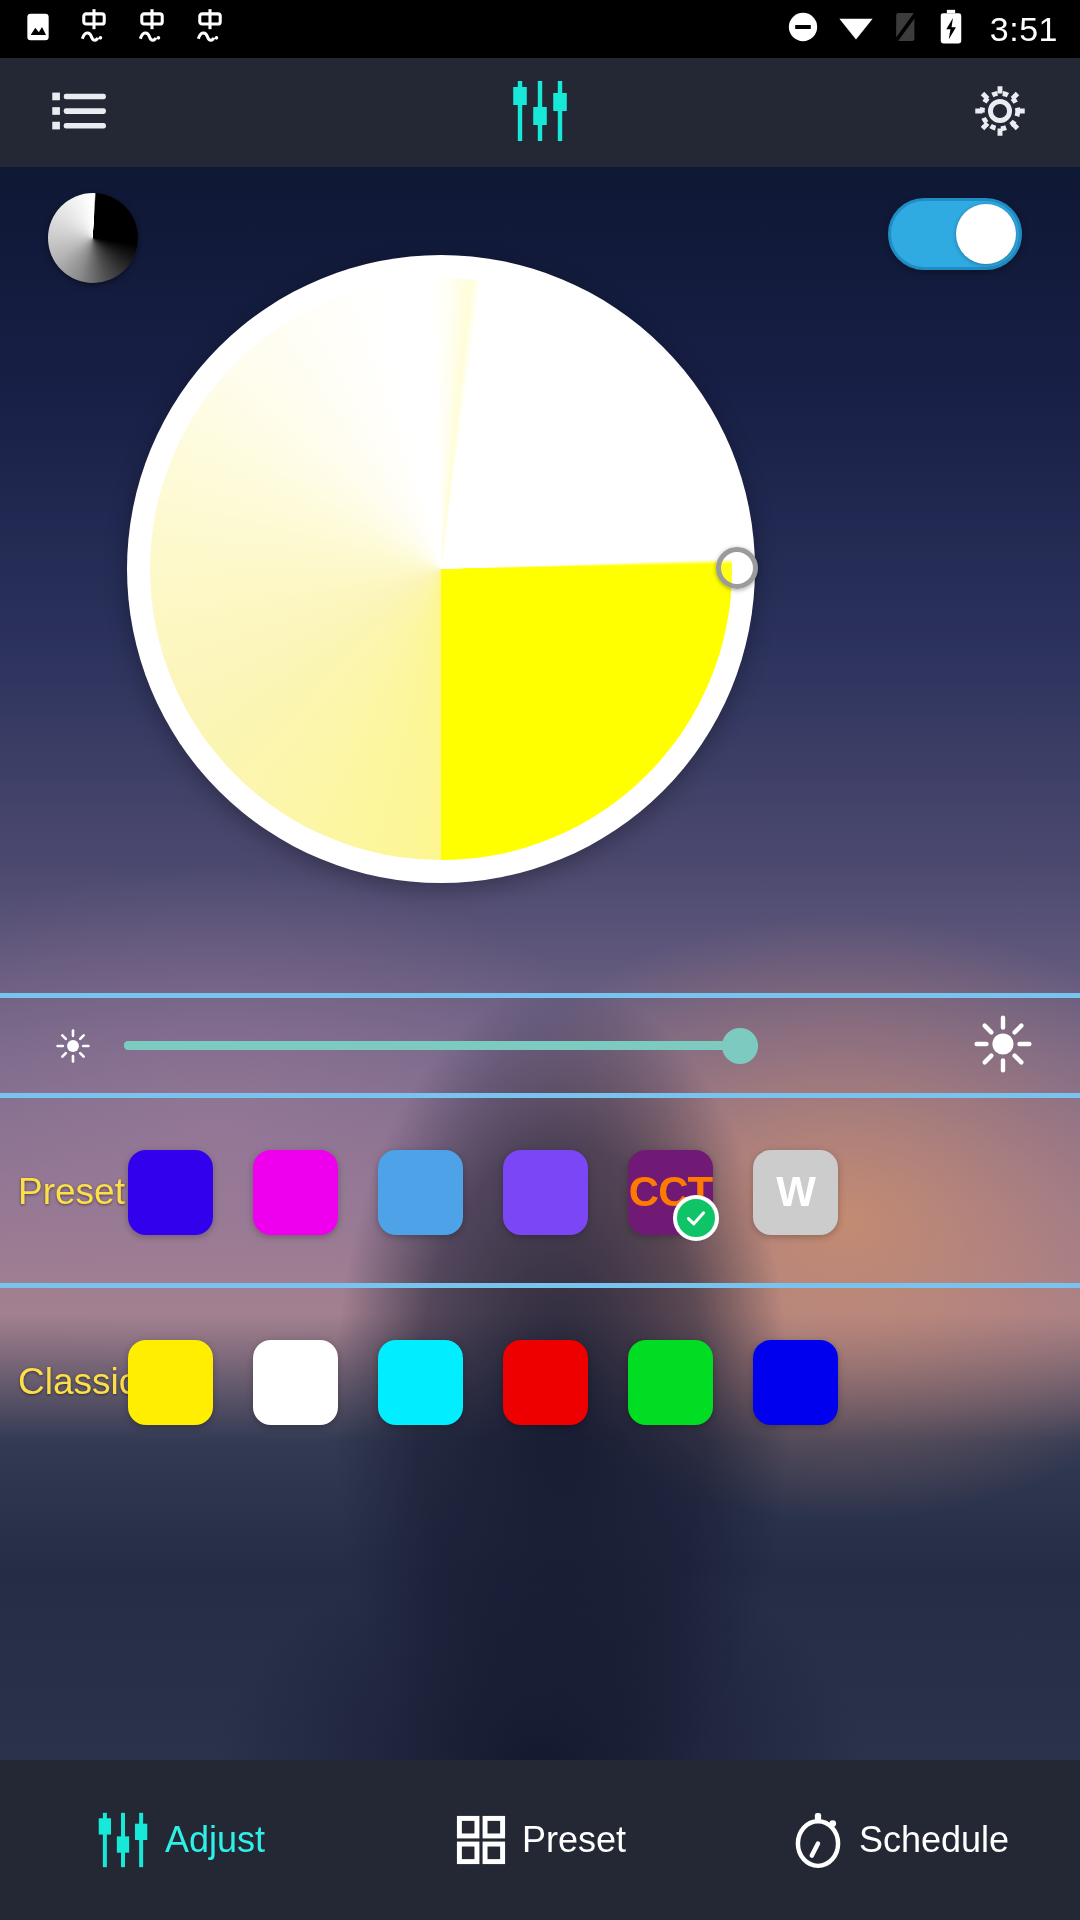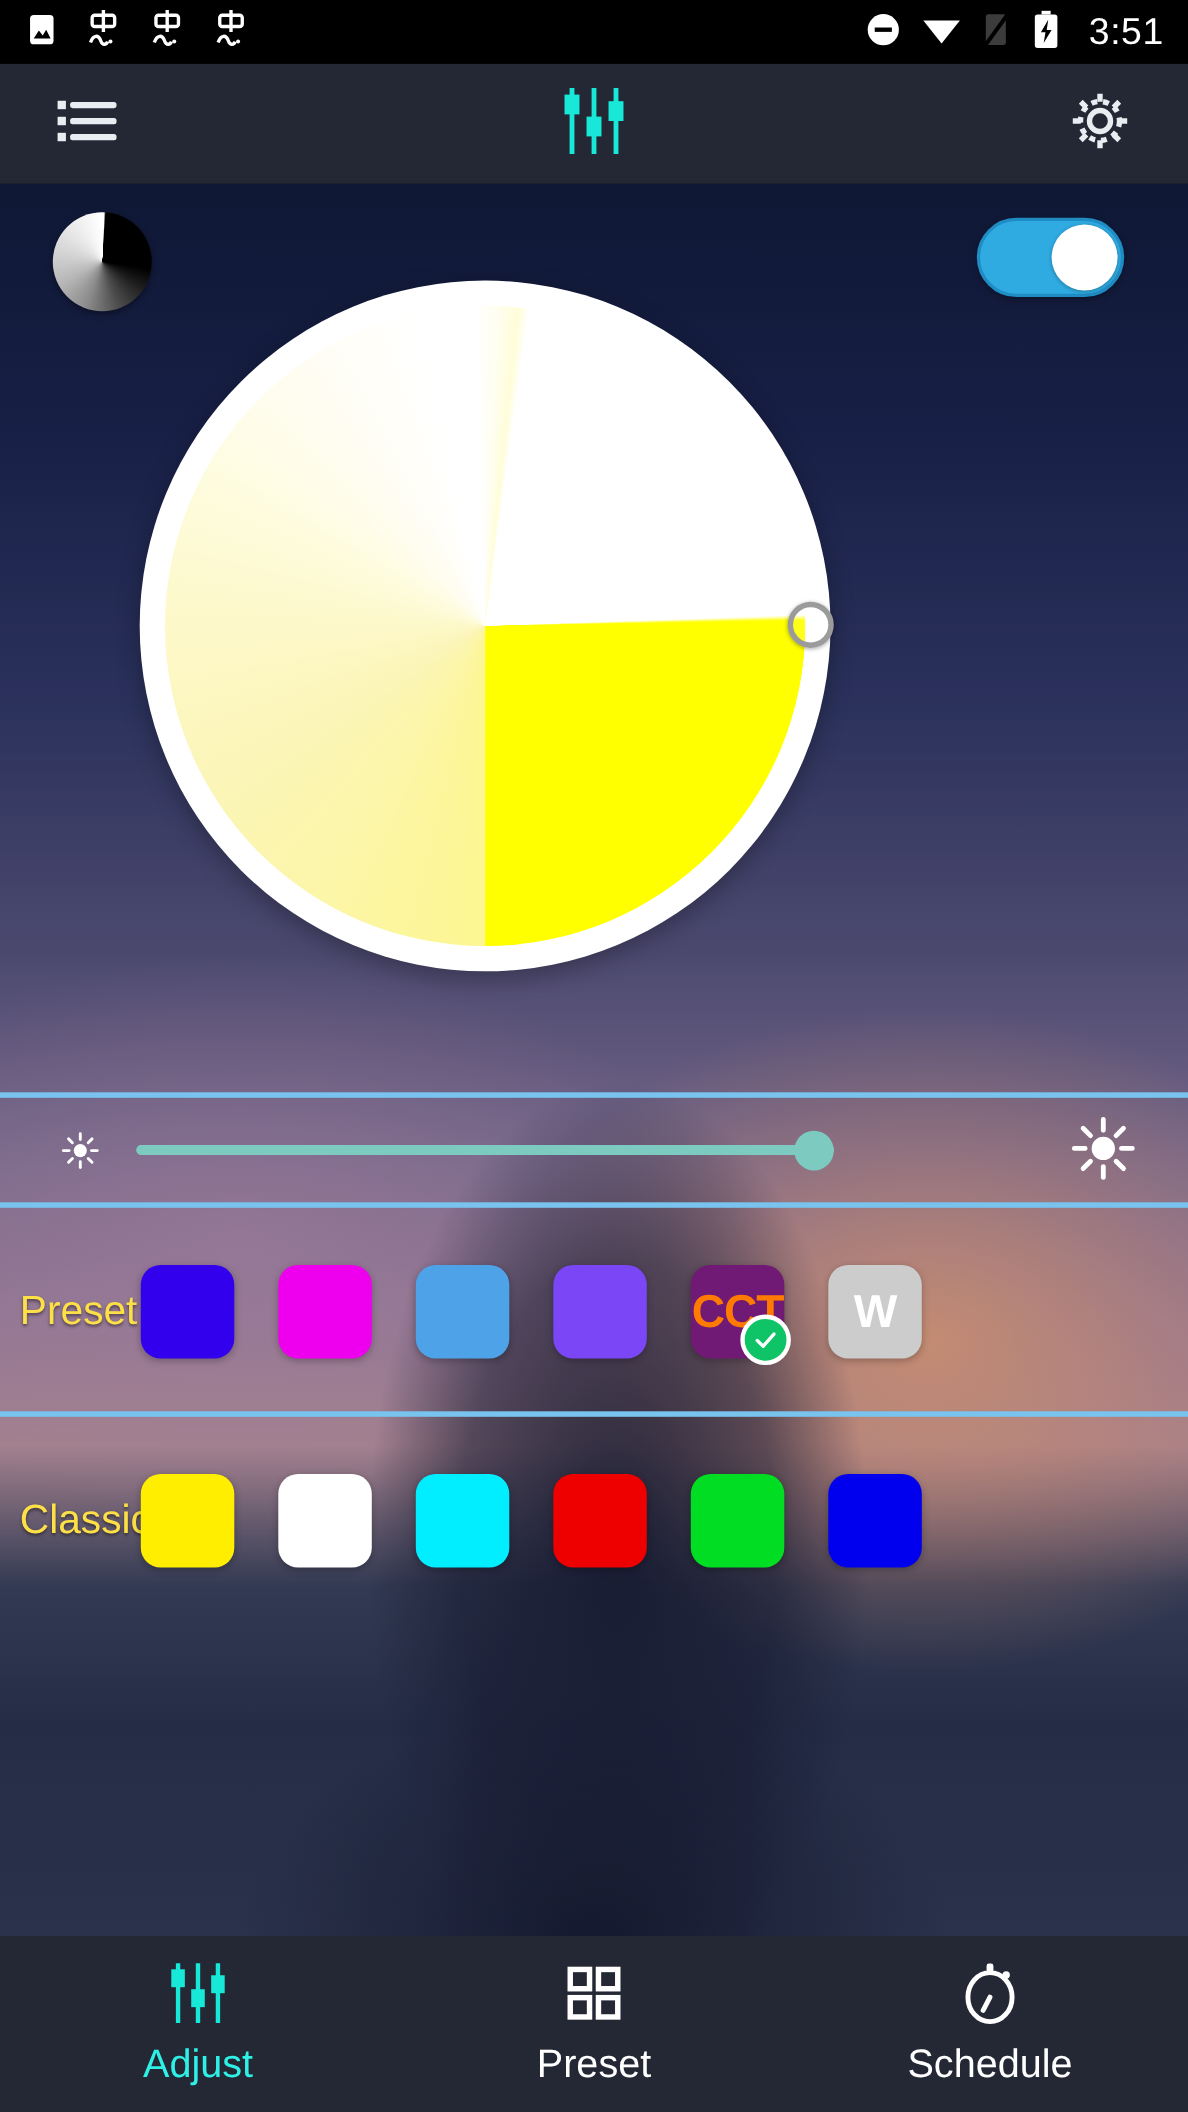--- a/index.html
+++ b/index.html
@@ -205,21 +205,21 @@
     display:flex; align-items:center; justify-content:center;
   }
   .swatch .check svg{ display:block; }
 
   
   #bottom-nav{
     position:absolute; left:0; bottom:0; width:1080px; height:160px;
     background:#232834; display:flex; z-index:40;
   }
   .nav-item{
-    flex:1; display:flex; flex-direction:column;
+    flex:1; display:flex; 
     align-items:center; justify-content:center; gap:14px;
     cursor:pointer;
   }
   .nav-icon{ height:58px; display:flex; align-items:center; justify-content:center; }
   .nav-label{ font-size:36px; color:#fff; }
   .nav-item.active .nav-label{ color:#2ef0e6; }
 </style>
 </head>
 <body>
 

